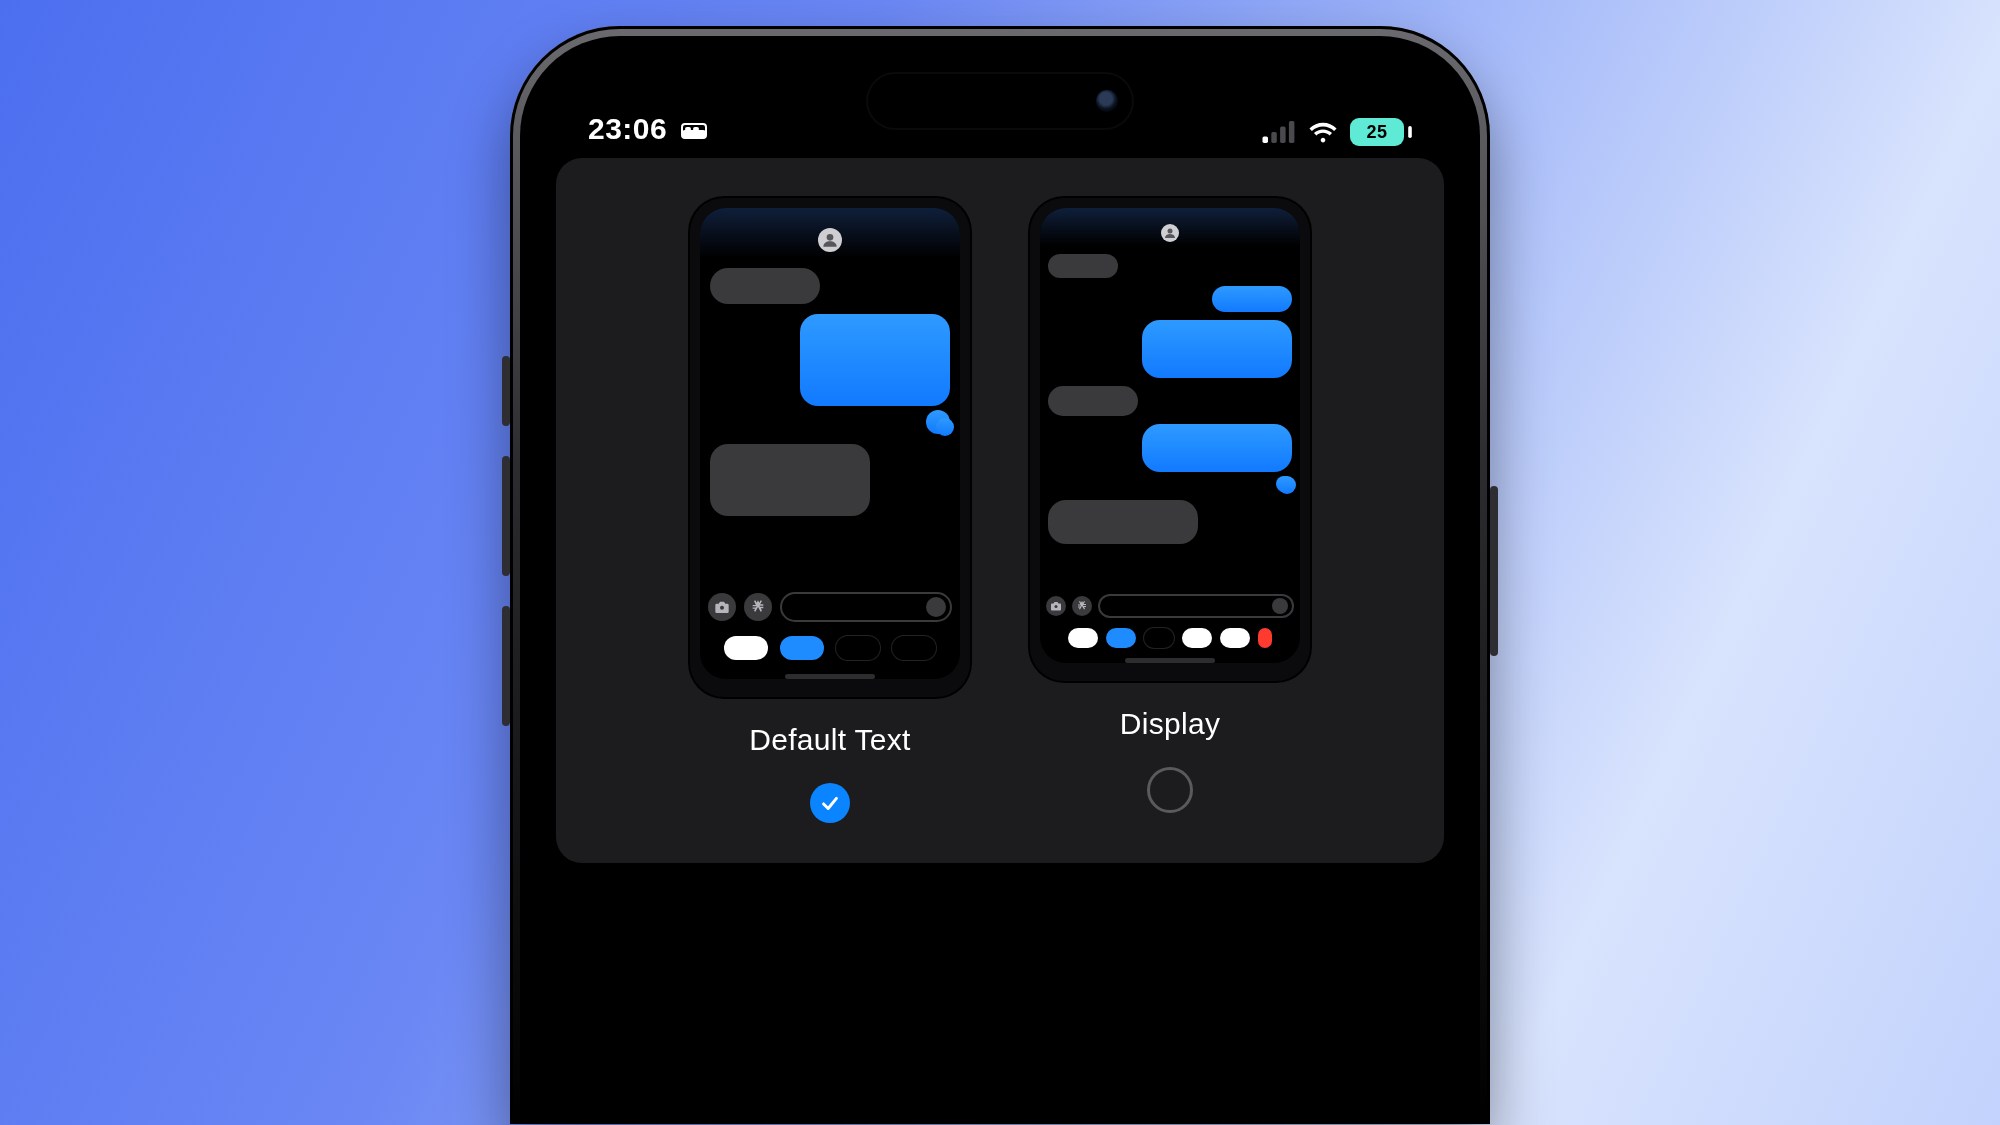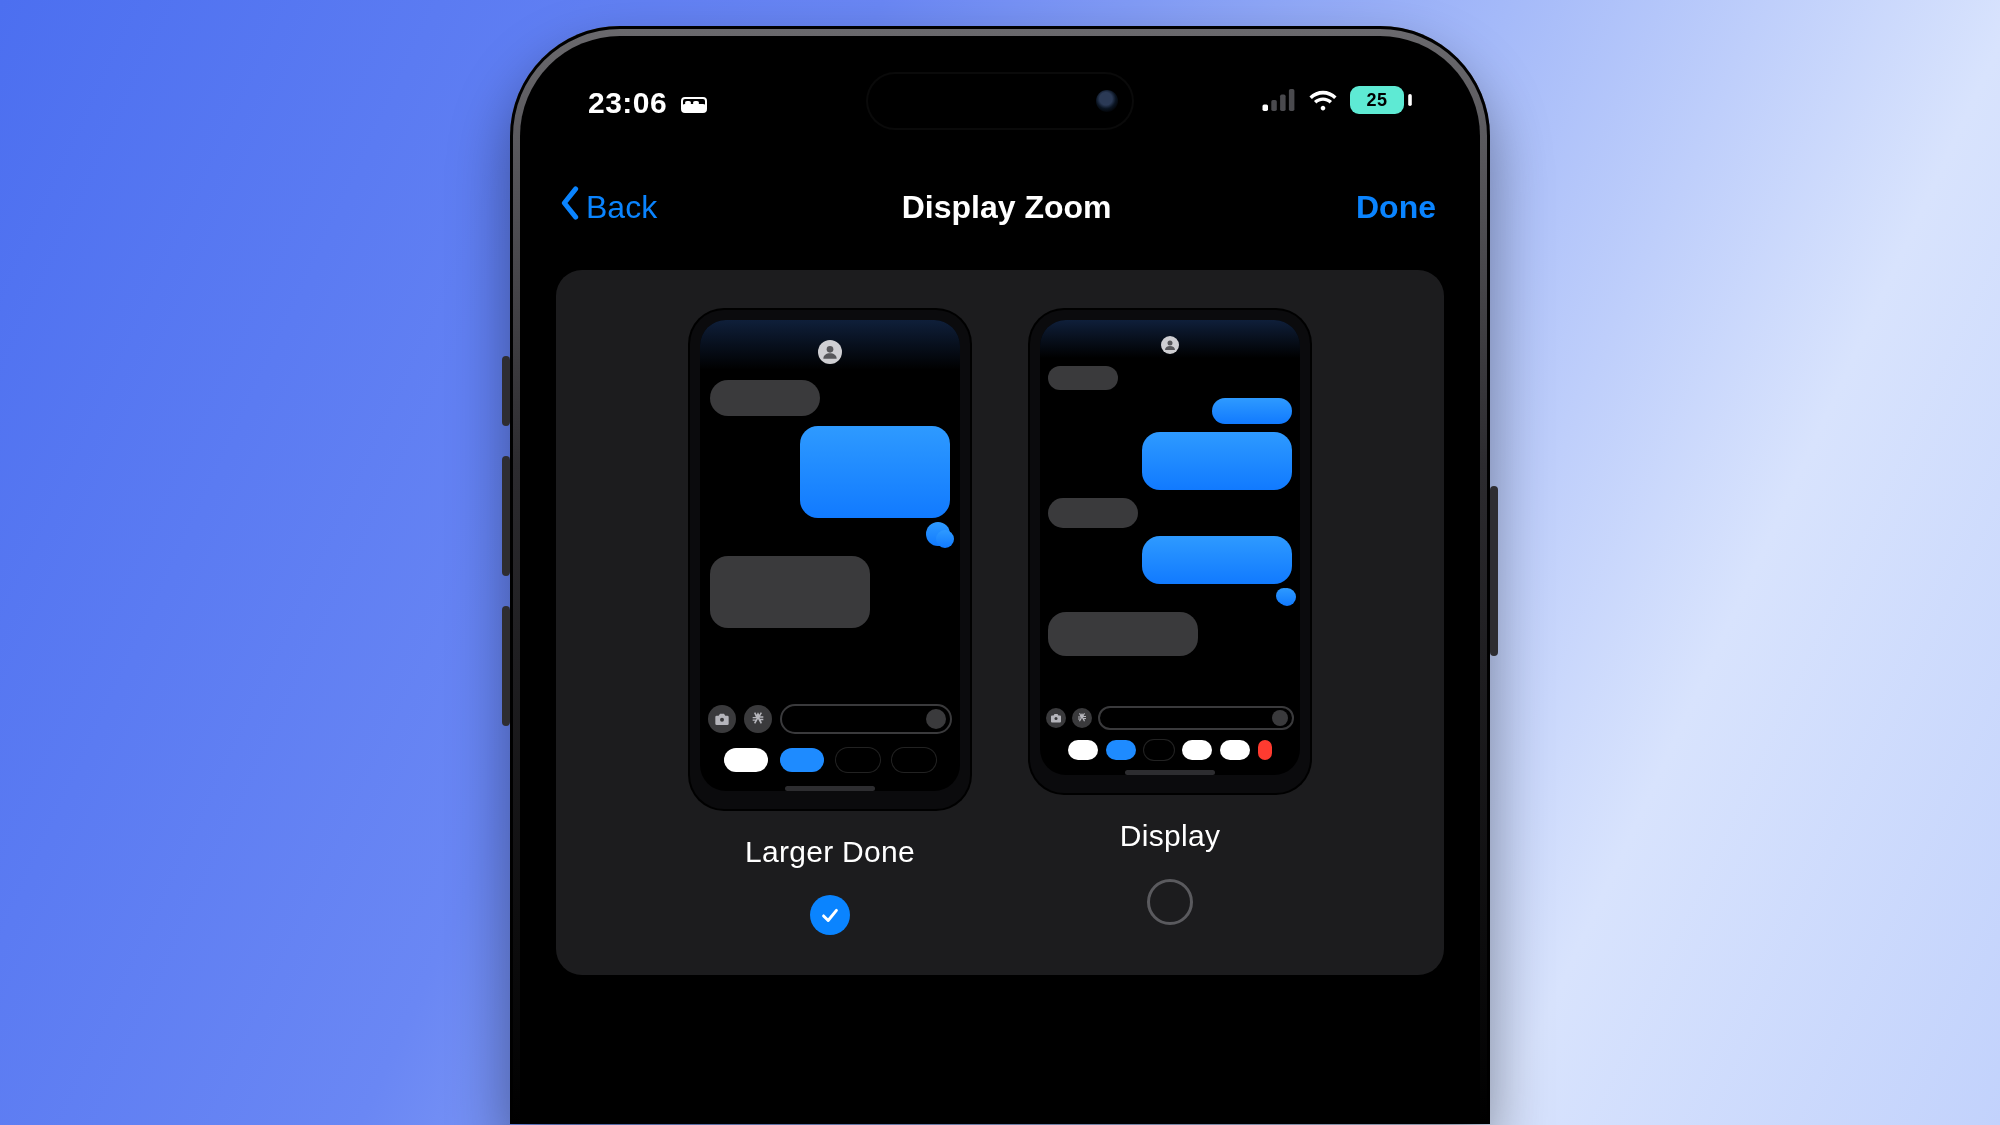--- a/index.html
+++ b/index.html
@@ -51,21 +51,21 @@
   
   .island{
     position:absolute;top:30px;left:50%;transform:translateX(-50%);
     width:250px;height:54px;border-radius:40px;background:#000;
     box-shadow:0 0 0 2px #0a0a0a;
     display:flex;align-items:center;justify-content:flex-end;padding-right:14px;
   }
   .island .cam{width:22px;height:22px;border-radius:50%;background:radial-gradient(circle at 45% 40%,#2b3a56 0 35%,#0a1422 55%,#000 80%);}
   
   .status{
-    display:flex;justify-content:space-between;align-items:flex-start;
+    display:flex;justify-content:space-between;align-items:flex-end;
     padding:42px 60px 0 60px;height:60px;
     font-weight:600;font-size:30px;letter-spacing:.5px;
   }
   .status .left{display:flex;align-items:center;gap:14px;}
   .status .right{display:flex;align-items:center;gap:12px;}
   .status svg{display:block;}
   .battery-wrap{display:flex;align-items:center;gap:4px;}
   .battery-body{
     width:54px;height:28px;border-radius:9px;background:#5eead4;display:flex;align-items:center;justify-content:center;
     color:#000;font-size:18px;font-weight:700;
@@ -176,32 +176,20 @@
           </span>
           <span class="battery-wrap">
             <span class="battery-body">25</span>
             <svg width="4" height="12" viewBox="0 0 3 10">
                 <rect width="3" height="10" rx="1.5" fill="#fff"></rect>
               </svg>
           </span>
         </div>
       </div>
 
-      <div class="nav">
-        <div class="back">
-          <span>
-            <svg width="24" height="34" viewBox="0 0 14 24" fill="none" stroke="#0a84ff" stroke-width="3.5" stroke-linecap="round" stroke-linejoin="round">
-                <polyline points="11,2 3,12 11,22"></polyline>
-              </svg>
-          </span>
-          <span>Back</span>
-        </div>
-        <div class="title">Display Zoom</div>
-        <div class="done">Done</div>
-      </div>
 
       <div class="panel">
 
         <div class="option">
           <div class="preview">
             <div class="p-screen">
               <div class="p-header">
                 <div class="p-avatar">
                   <svg width="16" height="16" viewBox="0 0 24 24" fill="#57575b">
                       <circle cx="12" cy="8" r="5"></circle>
@@ -233,21 +221,21 @@
               </div>
               <div class="p-dock">
                 <div class="dock-pill" style="width:44px;background:#fff"></div>
                 <div class="dock-pill" style="width:44px;background:#1e8bff"></div>
                 <div class="dock-pill" style="width:44px;background:#000;box-shadow:0 0 0 1px #222"></div>
                 <div class="dock-pill" style="width:44px;background:#000;box-shadow:0 0 0 1px #222"></div>
               </div>
               <div class="p-home"></div>
             </div>
           </div>
-          <div class="option-label">Larger Done</div>
+          <div class="option-label">Default Text</div>
           <div class="radio selected">
             <svg viewBox="0 0 24 24" fill="none" stroke="#fff" stroke-width="3.2" stroke-linecap="round" stroke-linejoin="round">
                 <polyline points="5,13 10,18 19,7"></polyline>
               </svg>
           </div>
         </div>
 
         <div class="option">
           <div class="preview small">
             <div class="p-screen">

